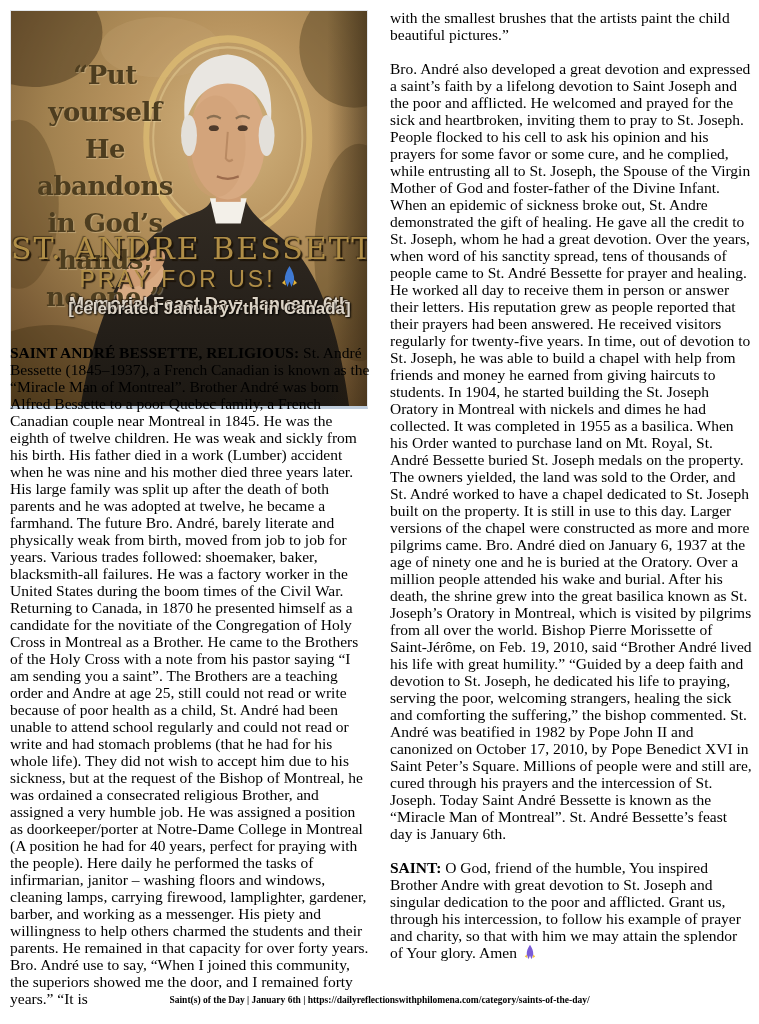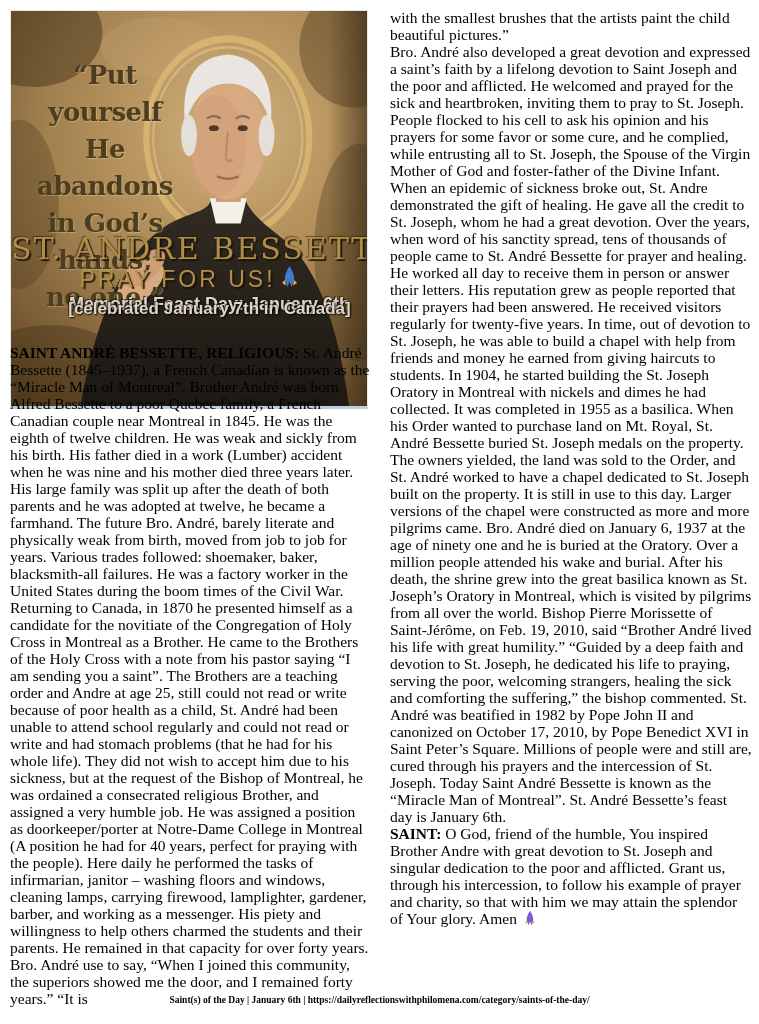--- a/index.html
+++ b/index.html
@@ -50,21 +50,21 @@
     text-shadow:-1px -1px 1px rgba(35,25,15,.85), 1px 1px 2px rgba(0,0,0,.95);
     padding-left:41px;
   }
   .feast1 { top:283px; font-size:18px; }
   .feast2 { top:288px; font-size:17px; }
 
   
   .col { position:absolute; width:362px; font-size:15.5px; line-height:17px; text-align:left; }
   .col-left  { left:10px;  top:344px; }
   .col-right { left:390px; top:9px; }
-  .col p + p { }
+  .col p + p { margin-top:17px; }
   .lead { font-weight:bold; }
 
   .amen-icon { display:inline-block; vertical-align:-2px; margin-left:6px; }
   .pray-icon { display:inline-block; }
 
   
   .footer {
     position:absolute; left:0; right:0; top:994px;
     text-align:center; font-weight:bold;
     font-size:9.5px; line-height:12px;font-family:Liberation Serif, serif;

